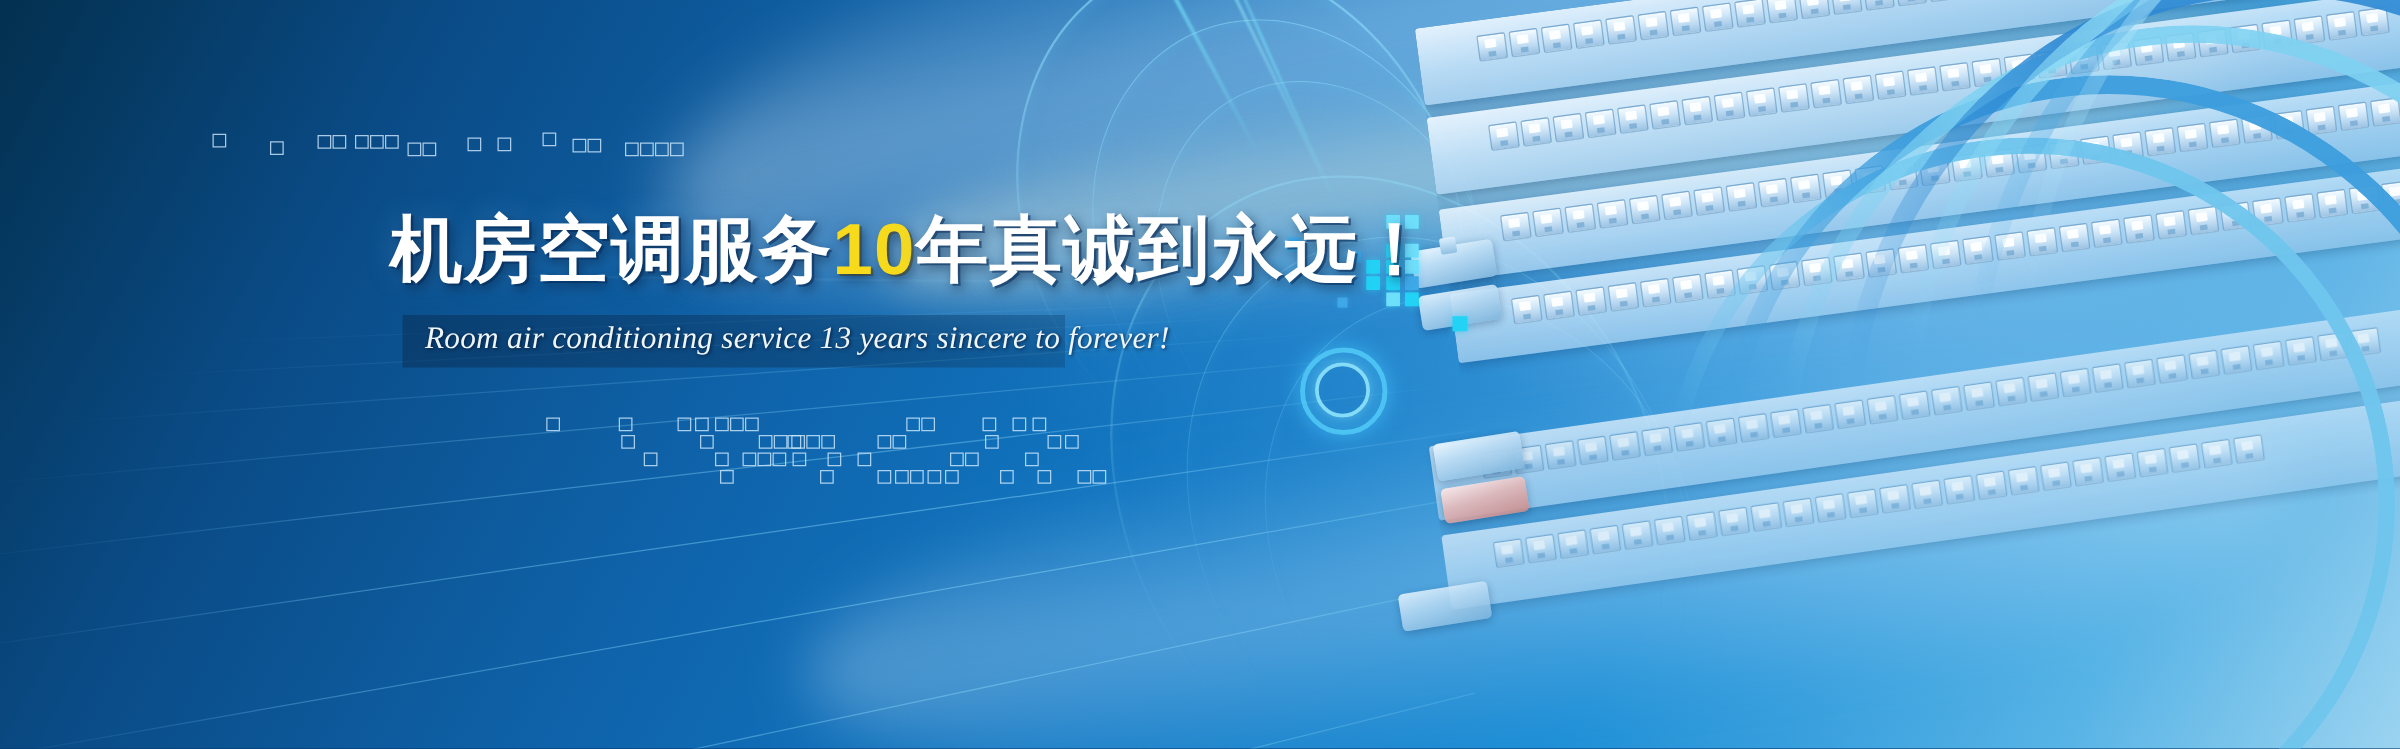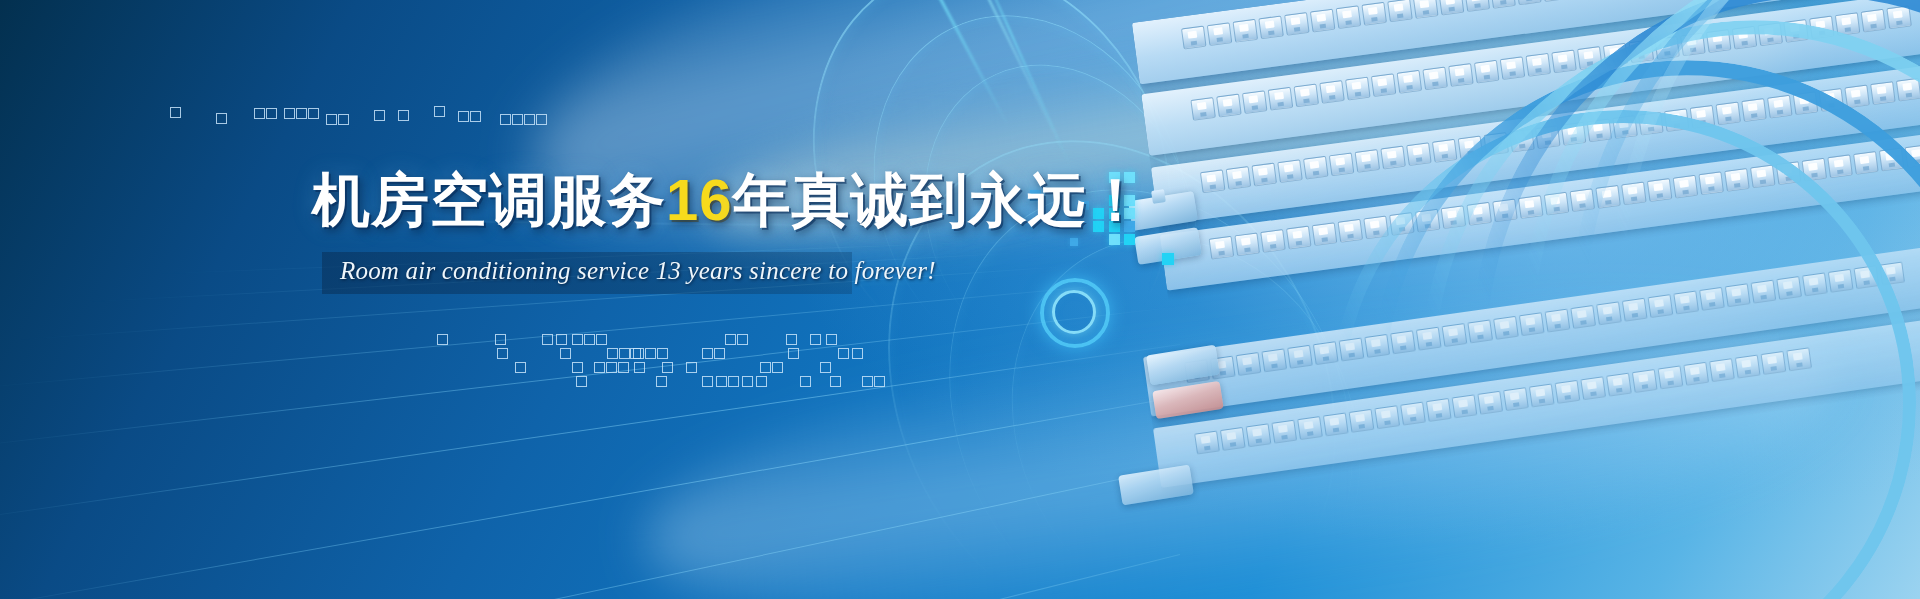--- a/index.html
+++ b/index.html
@@ -543,19 +543,19 @@
     <div class="px" style="left:1124px; top:234px; width:11px; height:11px;"></div>
     <div class="px" style="left:1162px; top:253px; width:12px; height:12px;"></div>
     <div class="px dim" style="left:1070px; top:238px; width:8px;  height:8px;"></div>
   </div>
 
   <div class="content">
 
     <div class="subbar"></div>
 
     <div class="headline">
-      <span>机房空调服务</span><span class="hl-num">16</span><span>年真诚到永远！</span>
+      <span>机房空调服务</span><span class="hl-num">10</span><span>年真诚到永远！</span>
     </div>
 
     <div class="subtitle">Room air conditioning service 13 years sincere to forever!</div>
   </div>
 
 </div>
 
 </body></html>

